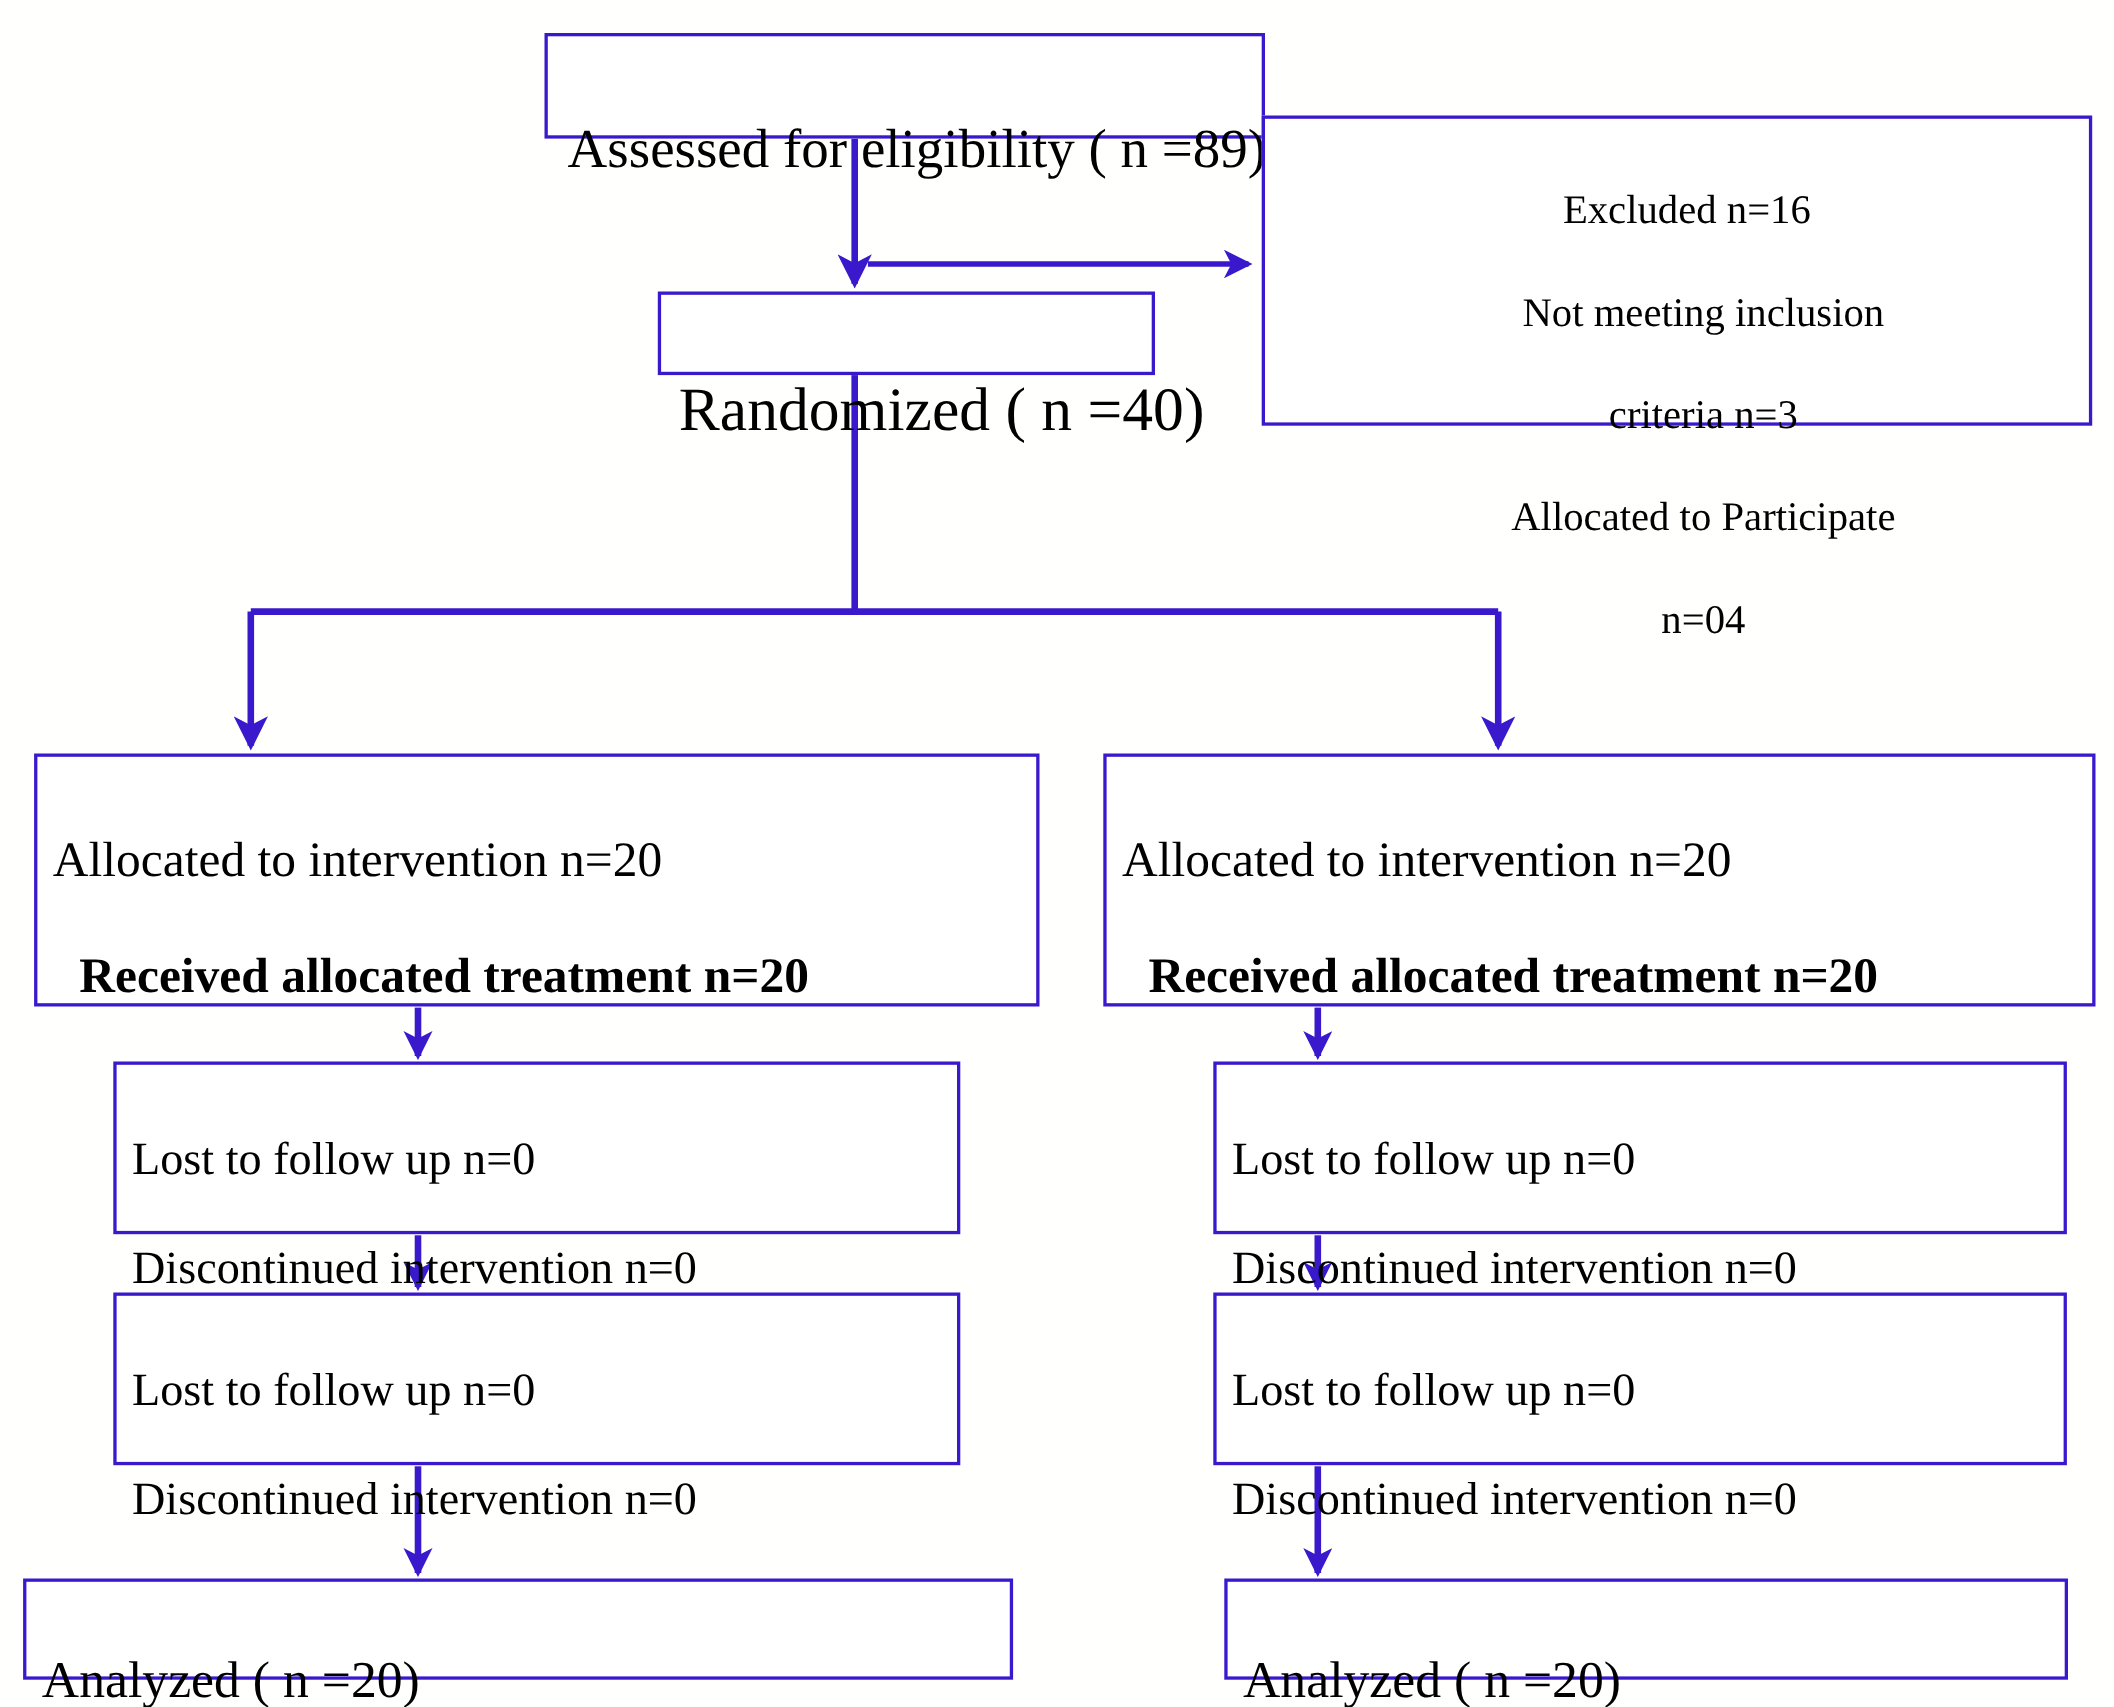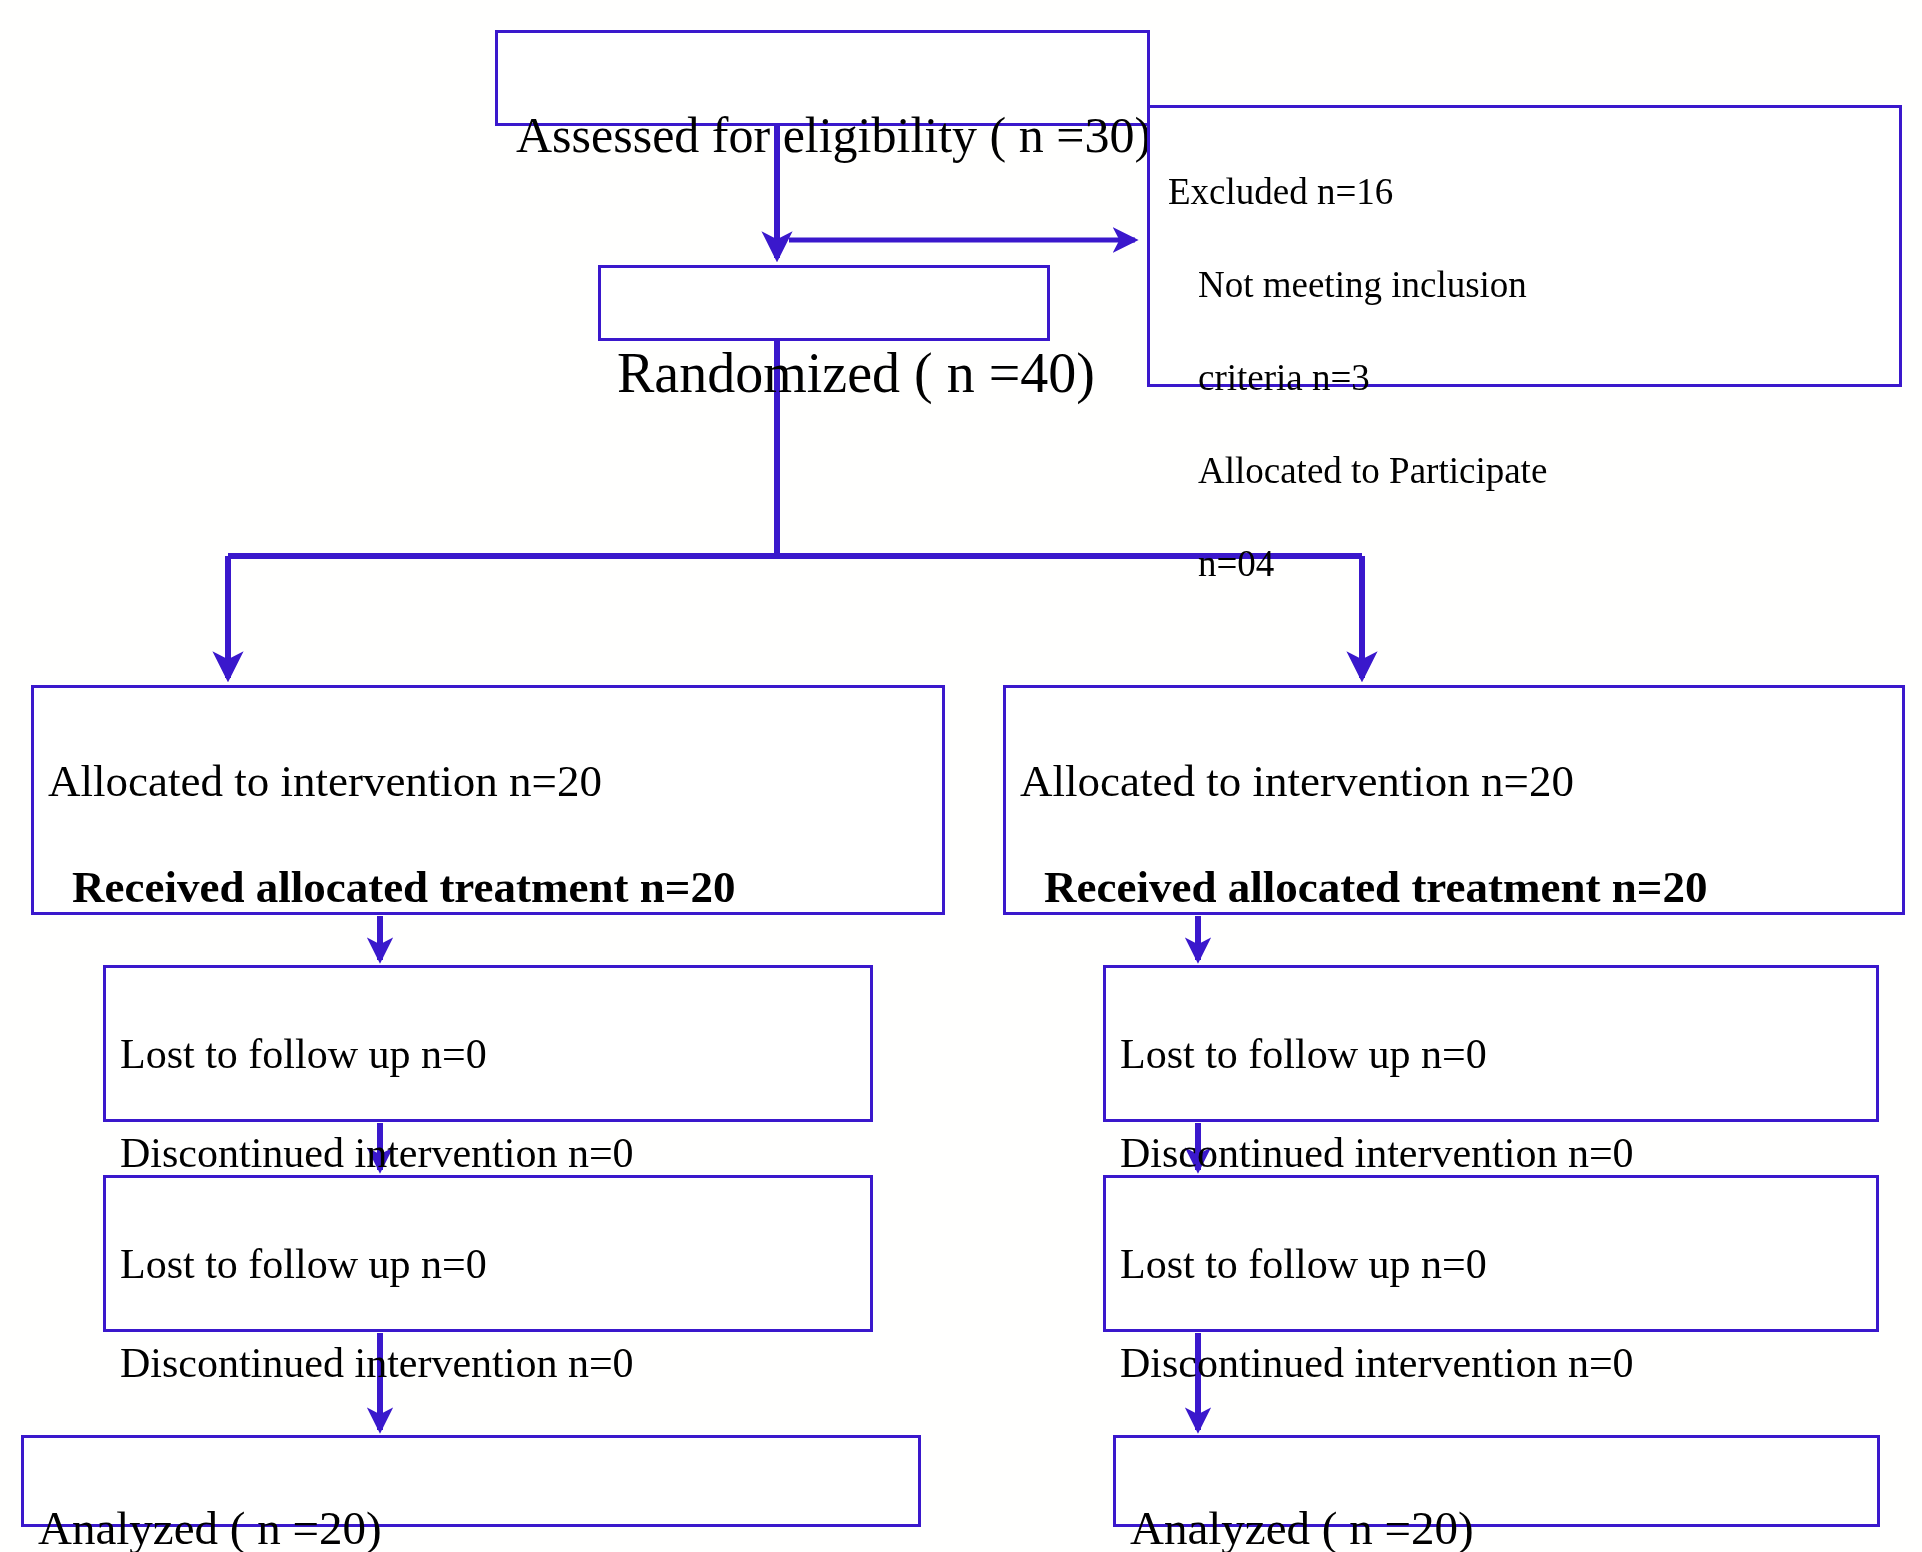--- a/index.html
+++ b/index.html
@@ -36,20 +36,21 @@
   #node-assessed {
     left: 495px; top: 30px; width: 655px; height: 96px;
     font-size: 50px;
     padding: 14px 0 0 18px;
   }
   #node-excluded {
     left: 1147px; top: 105px; width: 755px; height: 282px;
     font-size: 37px;
     padding: 14px 0 0 18px;
     line-height: 1.26;
+    text-align: center;
   }
   #node-excluded .indent { padding-left: 30px; }
   #node-randomized {
     left: 598px; top: 265px; width: 452px; height: 76px;
     font-size: 56px;
     padding: 6px 0 0 16px;
   }
   #node-alloc-left {
     left: 31px; top: 685px; width: 914px; height: 230px;
     font-size: 45px;
@@ -140,21 +141,21 @@
     </g>
     <g>
       <line x1="1198" y1="1123" x2="1198" y2="1170" stroke="#3a18cc" stroke-width="6" marker-end="url(#ah2)"></line>
     </g>
     <g>
       <line x1="1198" y1="1333" x2="1198" y2="1430" stroke="#3a18cc" stroke-width="6" marker-end="url(#ah2)"></line>
     </g>
   </svg>
 
   <div class="box" id="node-assessed">
-    <span class="line">Assessed for eligibility ( n =30)</span>
+    <span class="line">Assessed for eligibility ( n =89)</span>
   </div>
 
   <div class="box" id="node-excluded">
     <span class="line">Excluded n=16</span>
     <span class="line indent">Not meeting inclusion</span>
     <span class="line indent">criteria n=3</span>
     <span class="line indent">Allocated to Participate</span>
     <span class="line indent">n=04</span>
   </div>
 

